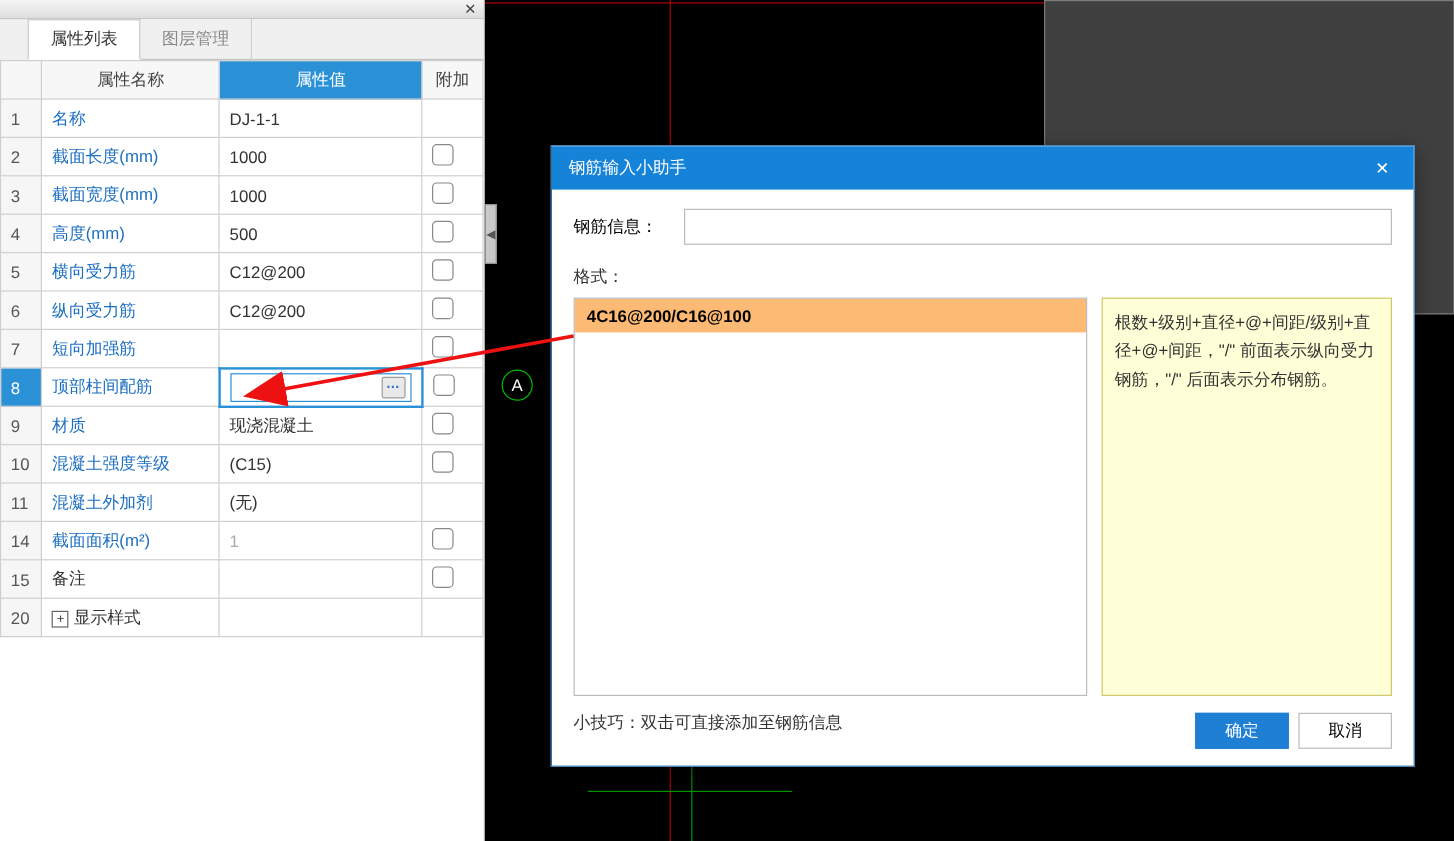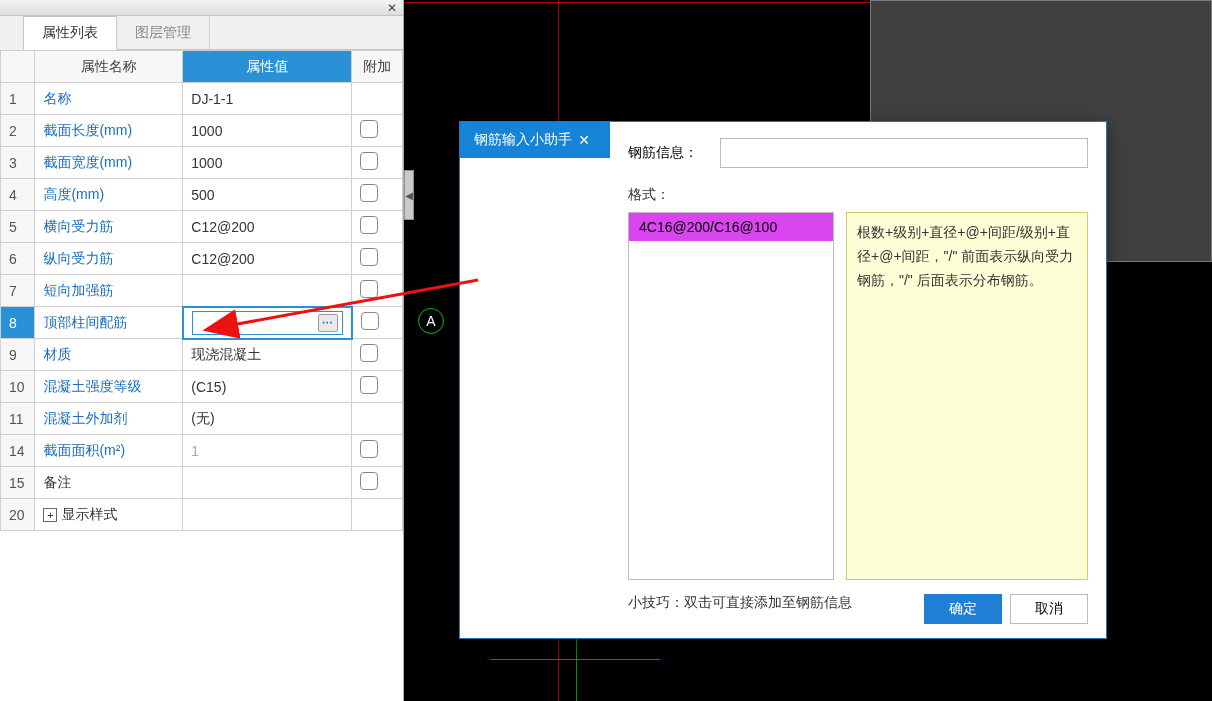--- a/index.html
+++ b/index.html
@@ -171,26 +171,27 @@
     display:flex; align-items:center; justify-content:center;
     color:#555;
     font-size:10px;
   }
 
   
   .dialog {
     position:absolute;
     left:459px;
     top:121px;
-    width:648px;
+    width:720px;
     height:518px;
     background:#fff;
     border:1px solid #2a73b0;
     box-shadow:0 4px 18px rgba(0,0,0,.4);
     display:flex;
+    flex-direction:column;
   }
   .dialog-title {
     height:36px;
     background:#1583d8;
     color:#fff;
     display:flex; align-items:center;
     padding:0 14px;
     justify-content:space-between;
     font-size:14px;
   }
@@ -228,21 +229,22 @@
     flex:1;
     border:1px solid #bbb;
     background:#fff;
     overflow:auto;
   }
   .format-list .item {
     padding:6px 10px;
     cursor:pointer;
   }
   .format-list .item.selected {
-    background:#d946ef;
+    background:#fdba74;
+    font-weight:bold;
   }
   .desc-list {
     width:242px;
     border:1px solid #d2c96d;
     background:#feffd6;
     padding:8px 10px;
     line-height:1.7;
     color:#333;
     overflow:auto;
     font-size:14px;

